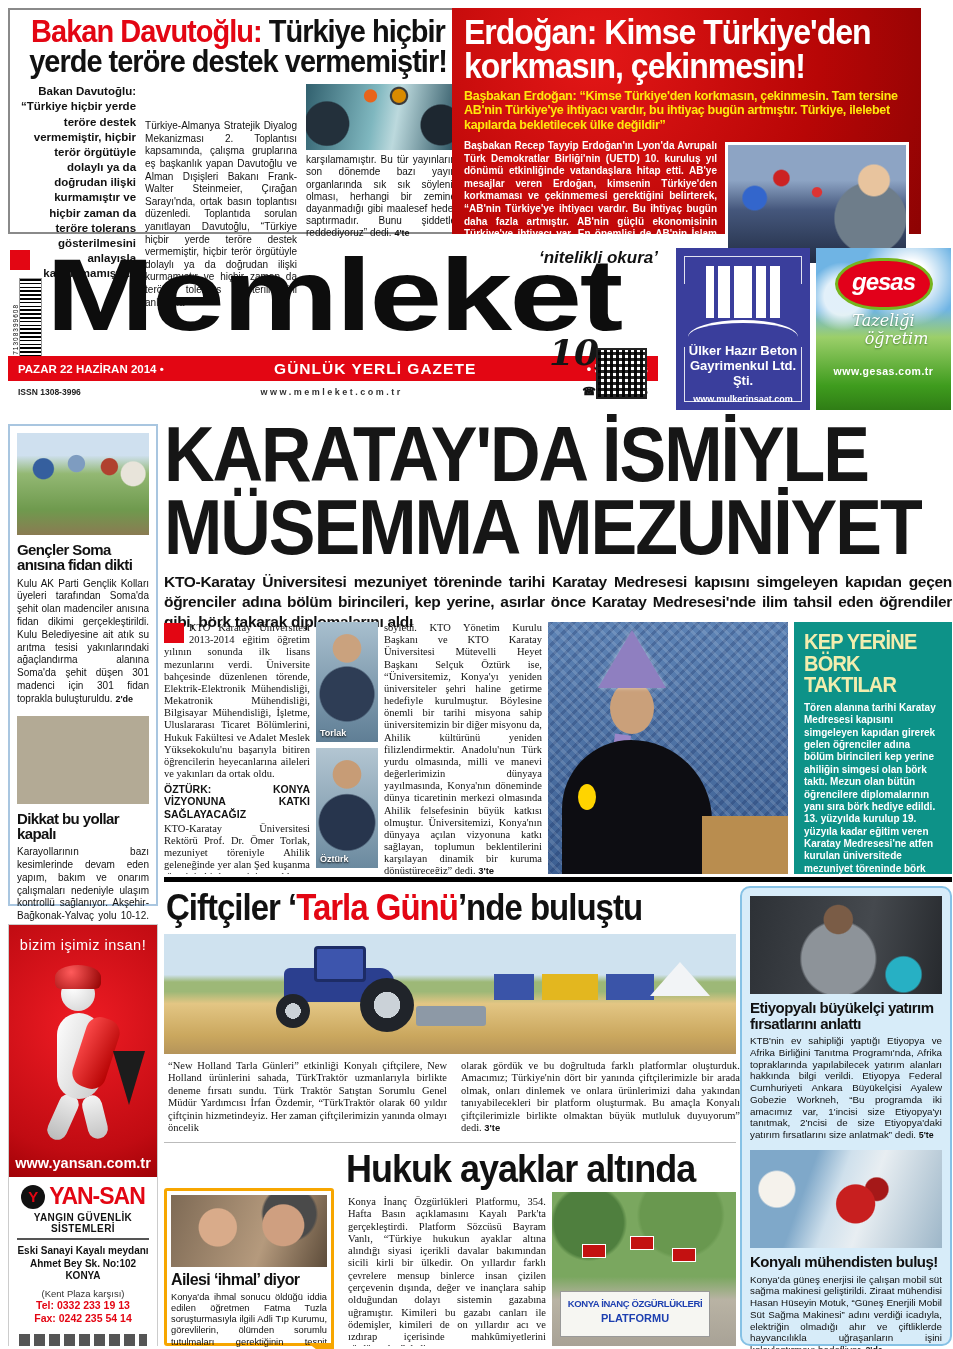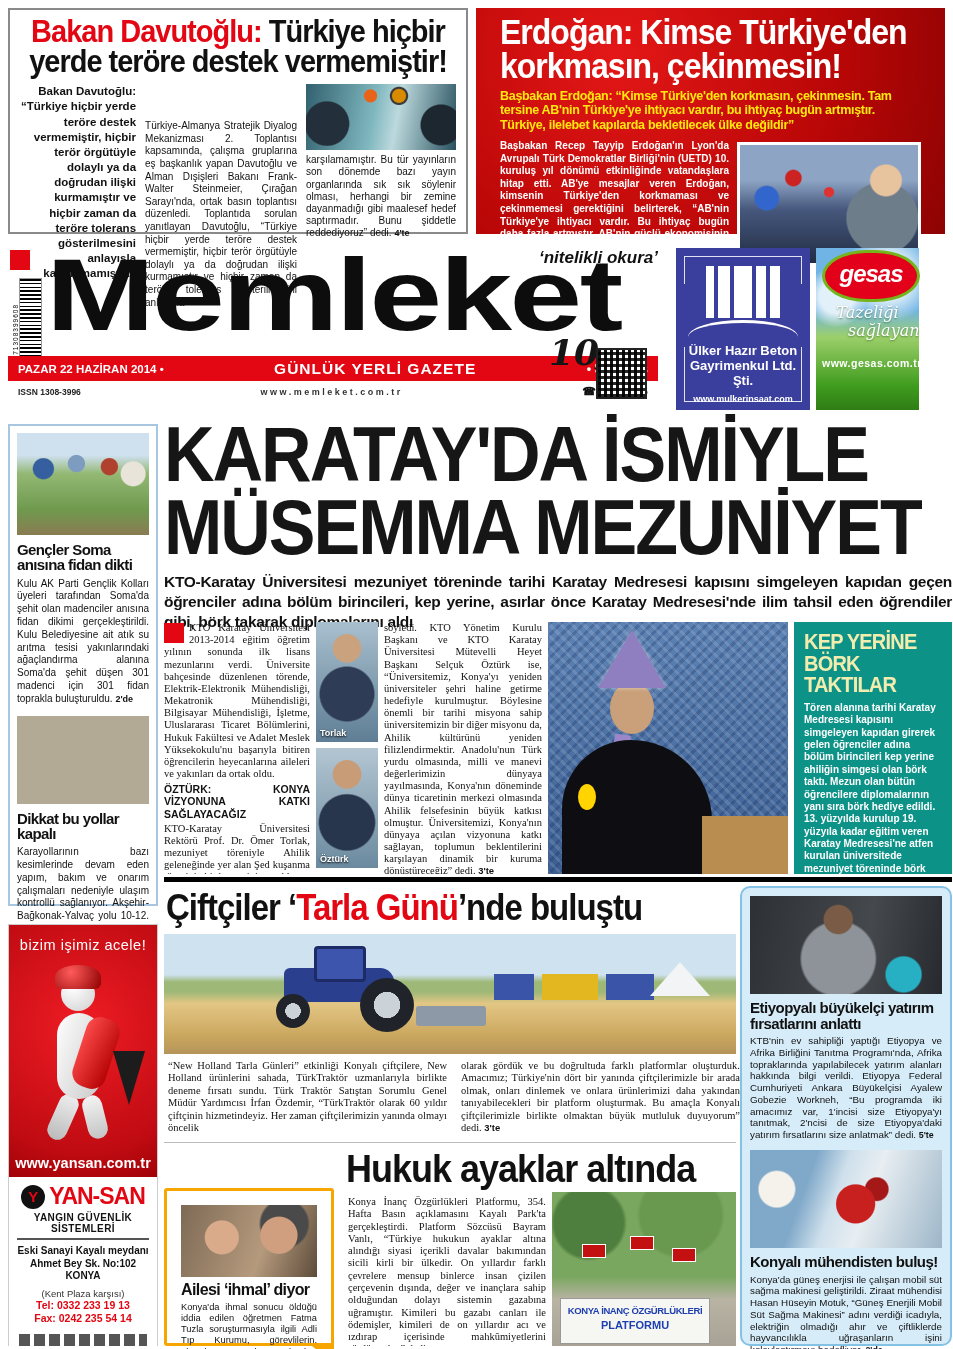--- a/index.html
+++ b/index.html
@@ -21,21 +21,21 @@
   #tl-right{width:150px;}
   .ph-davutoglu{width:150px;height:66px;background:
      radial-gradient(circle at 14% 60%,#23303b 0 16%,transparent 17%),
      radial-gradient(circle at 90% 62%,#1d2730 0 14%,transparent 15%),
      radial-gradient(circle at 43% 18%,#e8641b 0 6%,transparent 7%),
      radial-gradient(circle at 62% 18%,#d98b00 0 6%,#3a3a3a 7% 8%,transparent 9%),
      linear-gradient(100deg,#31606e,#7fb7bf 45%,#bcd9dd 60%,#27505e);}
   #tl-caption{font-size:10px;line-height:1.22;margin-top:4px;}
 
   
-  #topright{left:476px;top:8px;width:469px;height:226px;box-sizing:border-box;padding:8px 24px;
+  #topright{left:452px;top:8px;width:469px;height:226px;box-sizing:border-box;padding:8px 12px;
      background:radial-gradient(circle at 30% 20%,#e41717,#b80606 60%,#8d0303);}
   #tr-head{color:#fff;font-weight:bold;font-size:32px;line-height:.98;letter-spacing:-1px;transform:scaleY(1.08);transform-origin:top left;}
   #tr-sub{color:#ffe90c;font-weight:bold;font-size:12.5px;line-height:1.18;margin-top:10px;letter-spacing:-.3px;}
   #tr-flow{margin-top:7px;color:#fff;font-weight:bold;font-size:10px;line-height:1.26;}
   .ph-erdogan{float:right;width:178px;height:118px;margin:2px 0 2px 8px;border:3px solid #fff;
      background:
       radial-gradient(circle at 82% 30%,#e8c49e 0 9%,transparent 10%),
       radial-gradient(circle at 80% 62%,#6e7d8a 0 22%,transparent 23%),
       radial-gradient(circle at 30% 28%,#c22 0 5%,transparent 6%),
       radial-gradient(circle at 50% 40%,#d33 0 4%,transparent 5%),
@@ -69,21 +69,21 @@
   #ad-ulker .frame{position:absolute;inset:8px;border:1px solid rgba(255,255,255,.85);
      -webkit-mask:linear-gradient(#000 0 28px,transparent 28px calc(100% - 55px),#000 calc(100% - 55px));
              mask:linear-gradient(#000 0 28px,transparent 28px calc(100% - 55px),#000 calc(100% - 55px));}
   .ulker-bld{width:86px;height:52px;margin:8px auto 2px;background:
      linear-gradient(90deg,transparent 0 6px,#fff 6px 14px,transparent 14px 18px,#fff 18px 30px,transparent 30px 34px,#fff 34px 52px,transparent 52px 56px,#fff 56px 66px,transparent 66px 70px,#fff 70px 80px,transparent 80px);
      background-size:100% 100%;position:relative;}
   .ulker-arc{width:110px;height:14px;margin:0 auto;border-top:3px solid #fff;border-radius:50% 50% 0 0/100% 100% 0 0;}
   #ad-ulker .l1{font-weight:bold;font-size:13px;margin-top:6px;}
   #ad-ulker .l2{font-weight:bold;font-size:13px;}
   #ad-ulker .web{font-weight:bold;font-size:9px;margin-top:6px;}
-  #ad-gesas{left:816px;top:248px;width:103px;height:162px;box-sizing:border-box;padding:0 6px;text-align:center;color:#fff;
+  #ad-gesas{left:816px;top:248px;width:135px;height:162px;box-sizing:border-box;padding:8px 6px;text-align:center;color:#fff;
      background:radial-gradient(circle at 70% 18%,#fff 0 10%,rgba(255,255,255,.6) 18%,transparent 30%),
                 radial-gradient(circle at 20% 30%,rgba(255,255,255,.8) 0 12%,transparent 22%),
                 linear-gradient(#6fb4e4 0 38%,#9ccf6a 55%,#3f9c1e 85%,#2f7d15);}
   .gesas-logo{width:92px;height:46px;margin:2px auto;background:#e2001a;border:3px solid #76b41c;border-radius:50% / 55%;
      color:#fff;font-weight:bold;font-style:italic;font-size:24px;line-height:42px;letter-spacing:-1px;}
   #ad-gesas .s{font-family:"DejaVu Serif","Liberation Serif",serif;font-style:italic;font-size:16px;line-height:1.15;text-shadow:0 1px 2px rgba(0,60,0,.5);}
   #ad-gesas .s2{margin-left:26px;}
   #ad-gesas .web{font-weight:bold;font-size:10.5px;margin-top:16px;letter-spacing:.5px;}
 
   
@@ -191,25 +191,25 @@
   #ys-logos{height:12px;margin:8px 6px 4px;background:repeating-linear-gradient(90deg,#555 0 11px,#fff 11px 15px);}
 
   
   #hukukhead{left:346px;top:1146px;font-weight:bold;font-size:36px;letter-spacing:-1px;white-space:nowrap;transform:scaleY(1.1);transform-origin:top left;}
   #hukukbody{left:348px;top:1196px;width:198px;height:150px;font-size:10.5px;line-height:1.17;}
   .ph-protest{left:552px;top:1192px;width:184px;height:154px;position:absolute;overflow:hidden;background:
      radial-gradient(circle at 20% 20%,#4f7f3e 0 18%,transparent 20%),
      radial-gradient(circle at 70% 15%,#69984f 0 22%,transparent 24%),
      linear-gradient(#7aa75f 0 55%,#b9b3a4 70%,#a8a296);}
   .pr-sign{position:absolute;width:22px;height:12px;background:#c31111;border:1px solid #fff;}
-  .pr-banner{position:absolute;left:8px;bottom:2px;width:150px;height:46px;background:#f6f6f2;border:1px solid #999;
+  .pr-banner{position:absolute;left:8px;bottom:9px;width:150px;height:46px;background:#f6f6f2;border:1px solid #999;
      color:#1d3fb0;font-weight:bold;text-align:center;padding-top:6px;box-sizing:border-box;}
   .pr-banner .l1{font-size:9.5px;letter-spacing:-.4px;}
   .pr-banner .l2{font-size:11px;margin-top:3px;}
-  #ailesibox{left:164px;top:1188px;width:170px;height:158px;border:3px solid #f7a600;border-radius:3px;box-sizing:border-box;background:#fff;padding:14px;}
+  #ailesibox{left:164px;top:1188px;width:170px;height:158px;border:3px solid #f7a600;border-radius:3px;box-sizing:border-box;background:#fff;padding:4px;}
   #ailesibox:after{content:"";position:absolute;right:-3px;bottom:-20px;width:0;height:0;border-left:26px solid transparent;border-top:20px solid #f7a600;}
   .ph-family{width:100%;height:72px;background:
      radial-gradient(circle at 30% 45%,#d9ab8a 0 16%,transparent 17%),
      radial-gradient(circle at 72% 42%,#cf9f80 0 17%,transparent 18%),
      radial-gradient(circle at 76% 26%,#4a4a4a 0 20%,transparent 22%),
      linear-gradient(110deg,#7e6a55,#b59a7d 60%,#5d4c3a);}
   #ai-h{font-weight:bold;font-size:16px;letter-spacing:-.6px;margin:4px 0 3px;}
   #ai-b{font-size:9.3px;line-height:1.2;}
 </style>
 </head>
@@ -264,21 +264,21 @@
     <div class="frame"></div>
     <div class="ulker-bld"></div>
     <div class="ulker-arc"></div>
     <div class="l1">Ülker Hazır Beton</div>
     <div class="l2">Gayrimenkul Ltd. Şti.</div>
     <div class="web">www.mulkerinsaat.com</div>
   </div>
   <div id="ad-gesas" class="abs">
     <div class="gesas-logo">gesas</div>
     <div class="s">Tazeliği</div>
-    <div class="s s2">sağlayan</div>
+    <div class="s s2">öğretim</div>
     <div class="web">www.gesas.com.tr</div>
   </div>
 
   <div id="sidebar" class="abs">
     <div class="ph-soma"></div>
     <div class="sb-h">Gençler Soma anısına fidan dikti</div>
     <div class="sb-b just ovh"><span>Kulu AK Parti Gençlik Kolları üyeleri tarafından Soma'da şehit olan madenciler anısına fidan dikimi gerçekleştirildi. Kulu Belediyesine ait atık su arıtma tesisi yakınlarındaki ağaçlandırma alanına Soma'da şehit düşen 301 madenci için 301 fidan toprakla buluşturuldu.</span> <b class="pref">2'de</b></div>
     <div class="ph-road"></div>
     <div class="sb-h">Dikkat bu yollar kapalı</div>
     <div class="sb-b just ovh"><span>Karayollarının bazı kesimlerinde devam eden yapım, bakım ve onarım çalışmaları nedeniyle ulaşım kontrollü sağlanıyor. Akşehir-Bağkonak-Yalvaç yolu 10-12. kilometreleri Beyşehir-Konya yolunun 25-29 ve 36-38. kilometreleri arasında patlatmalı yapım çalışmaları nedeniyle yollar 2 ila 3 saatliğine kapatılıyor.</span> <b class="pref">2'de</b></div>
@@ -346,21 +346,21 @@
     <div class="ph-ambassador"></div>
     <div class="rc-h">Etiyopyalı büyükelçi yatırım fırsatlarını anlattı</div>
     <div class="rc-b just ovh"><span>KTB'nin ev sahipliği yaptığı Etiyopya ve Afrika Birliğini Tanıtma Programı'nda, Afrika topraklarında yapılabilecek yatırım alanları hakkında bilgi verildi. Etiyopya Federal Cumhuriyeti Ankara Büyükelçisi Ayalew Gobezie Workneh, “Bu programda iki amacımız var, 1'incisi size Etiyopya'yı tanıtmak, 2'ncisi de size Etiyopya'daki yatırım fırsatlarını size anlatmak” dedi.</span> <b class="pref">5'te</b></div>
     <div class="ph-milk"></div>
     <div class="rc-h">Konyalı mühendisten buluş!</div>
     <div class="rc-b just ovh"><span>Konya'da güneş enerjisi ile çalışan mobil süt sağma makinesi geliştirildi. Ziraat mühendisi Hasan Hüseyin Motuk, “Güneş Enerjili Mobil Süt Sağma Makinesi” adını verdiği icadıyla, elektriğin olmadığı ahır ve çiftliklerde hayvancılıkla uğraşanların işini kolaylaştırmayı hedefliyor.</span> <b class="pref">2'de</b></div>
   </div>
 
   <div id="yansan" class="abs">
     <div id="ys-red">
-      <div id="ys-tag">bizim işimiz acele!</div>
+      <div id="ys-tag">bizim işimiz insan!</div>
       <div class="ys-leg"></div>
       <div class="ys-leg2"></div>
       <div class="ys-body"></div>
       <div class="ys-ext"></div>
       <div class="ys-cone"></div>
       <div class="ys-head"></div>
       <div class="ys-helmet"></div>
       <div id="ys-web">www.yansan.com.tr</div>
     </div>
     <div id="ys-white">

